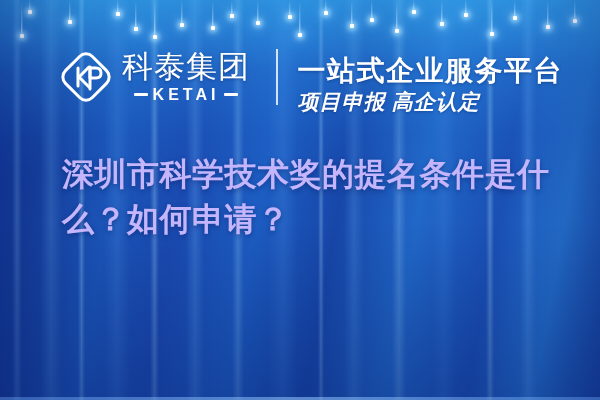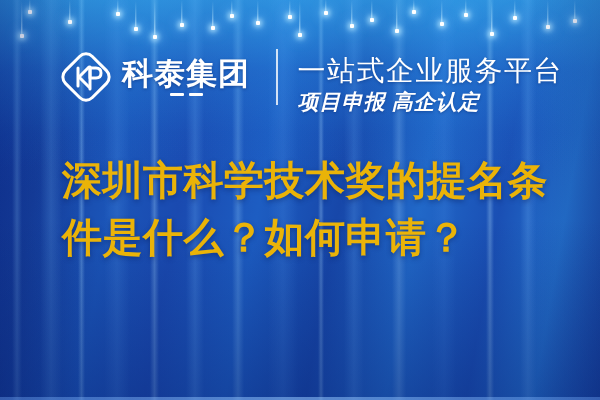--- a/index.html
+++ b/index.html
@@ -148,21 +148,21 @@
   }
 
   .logo-words {
     margin-left: 10px;
     display: flex;
     flex-direction: column;
     justify-content: center;
   }
   .logo-cn {
     font-size: 31px;
-    font-weight: 700;
+    font-weight: 400;
     color: #ffffff;
     letter-spacing: 1px;
     line-height: 1.06;
     white-space: nowrap;
     text-shadow: 0 1px 3px rgba(6,30,95,0.45);
   }
   .logo-en-row {
     display: flex;
     align-items: center;
     justify-content: center;
@@ -189,21 +189,21 @@
     width: 1.5px;
     height: 56px;
     margin: 0 20px 0 26px;
     background: rgba(255,255,255,0.80);
     flex: 0 0 auto;
   }
 
   .taglines { display: flex; flex-direction: column; }
   .tagline-main {
     font-size: 28px;
-    font-weight: 400;
+    font-weight: 700;
     color: #ffffff;
     letter-spacing: 1.5px;
     line-height: 1.18;
     white-space: nowrap;
     text-shadow: 0 1px 3px rgba(6,30,95,0.40);
     margin-top: 16px;
   }
   .tagline-sub {
     font-family: "Liberation Serif", "DejaVu Serif", serif;
     font-size: 21px;
@@ -216,23 +216,23 @@
     text-shadow: 0 1px 3px rgba(6,30,95,0.40);
     font-style: italic;
   }
 
   
   .headline {
     position: absolute;
     left: 62px;
     top: 152px;
     width: 500px;
-    font-size: 40px;
+    font-size: 32px;
     font-weight: 700;
-    color: #eab308;
+    color: #c4b5fd;
     line-height: 1.42;
     letter-spacing: 0.5px;
     text-shadow: 0 2px 5px rgba(6,28,92,0.45);
   }
 </style>
 </head>
 <body>
 
 <div id="banner">
 
@@ -344,20 +344,21 @@
       <path d="M18 17 L18 35" fill="none" stroke="#ffffff" stroke-width="3" stroke-linecap="round"></path>
       <path d="M29 16 L19 26 L29 36" fill="none" stroke="#ffffff" stroke-width="3" stroke-linecap="round" stroke-linejoin="round"></path>
       <path d="M30 16 L30 38" fill="none" stroke="#ffffff" stroke-width="3" stroke-linecap="round"></path>
       <path d="M30 17 L36 17 Q41 17 41 22 Q41 27 36 27 L30 27 Z" fill="none" stroke="#ffffff" stroke-width="3" stroke-linejoin="round"></path>
     </svg>
 
     <div class="logo-words">
       <div class="logo-cn">科泰集团</div>
       <div class="logo-en-row">
         <span class="logo-dash"></span>
+        <span class="logo-en">KETAI</span>
         <span class="logo-dash"></span>
       </div>
     </div>
 
     <div class="divider"></div>
 
     <div class="taglines">
       <div class="tagline-main">一站式企业服务平台</div>
       <div class="tagline-sub">项目申报 高企认定</div>
     </div>

